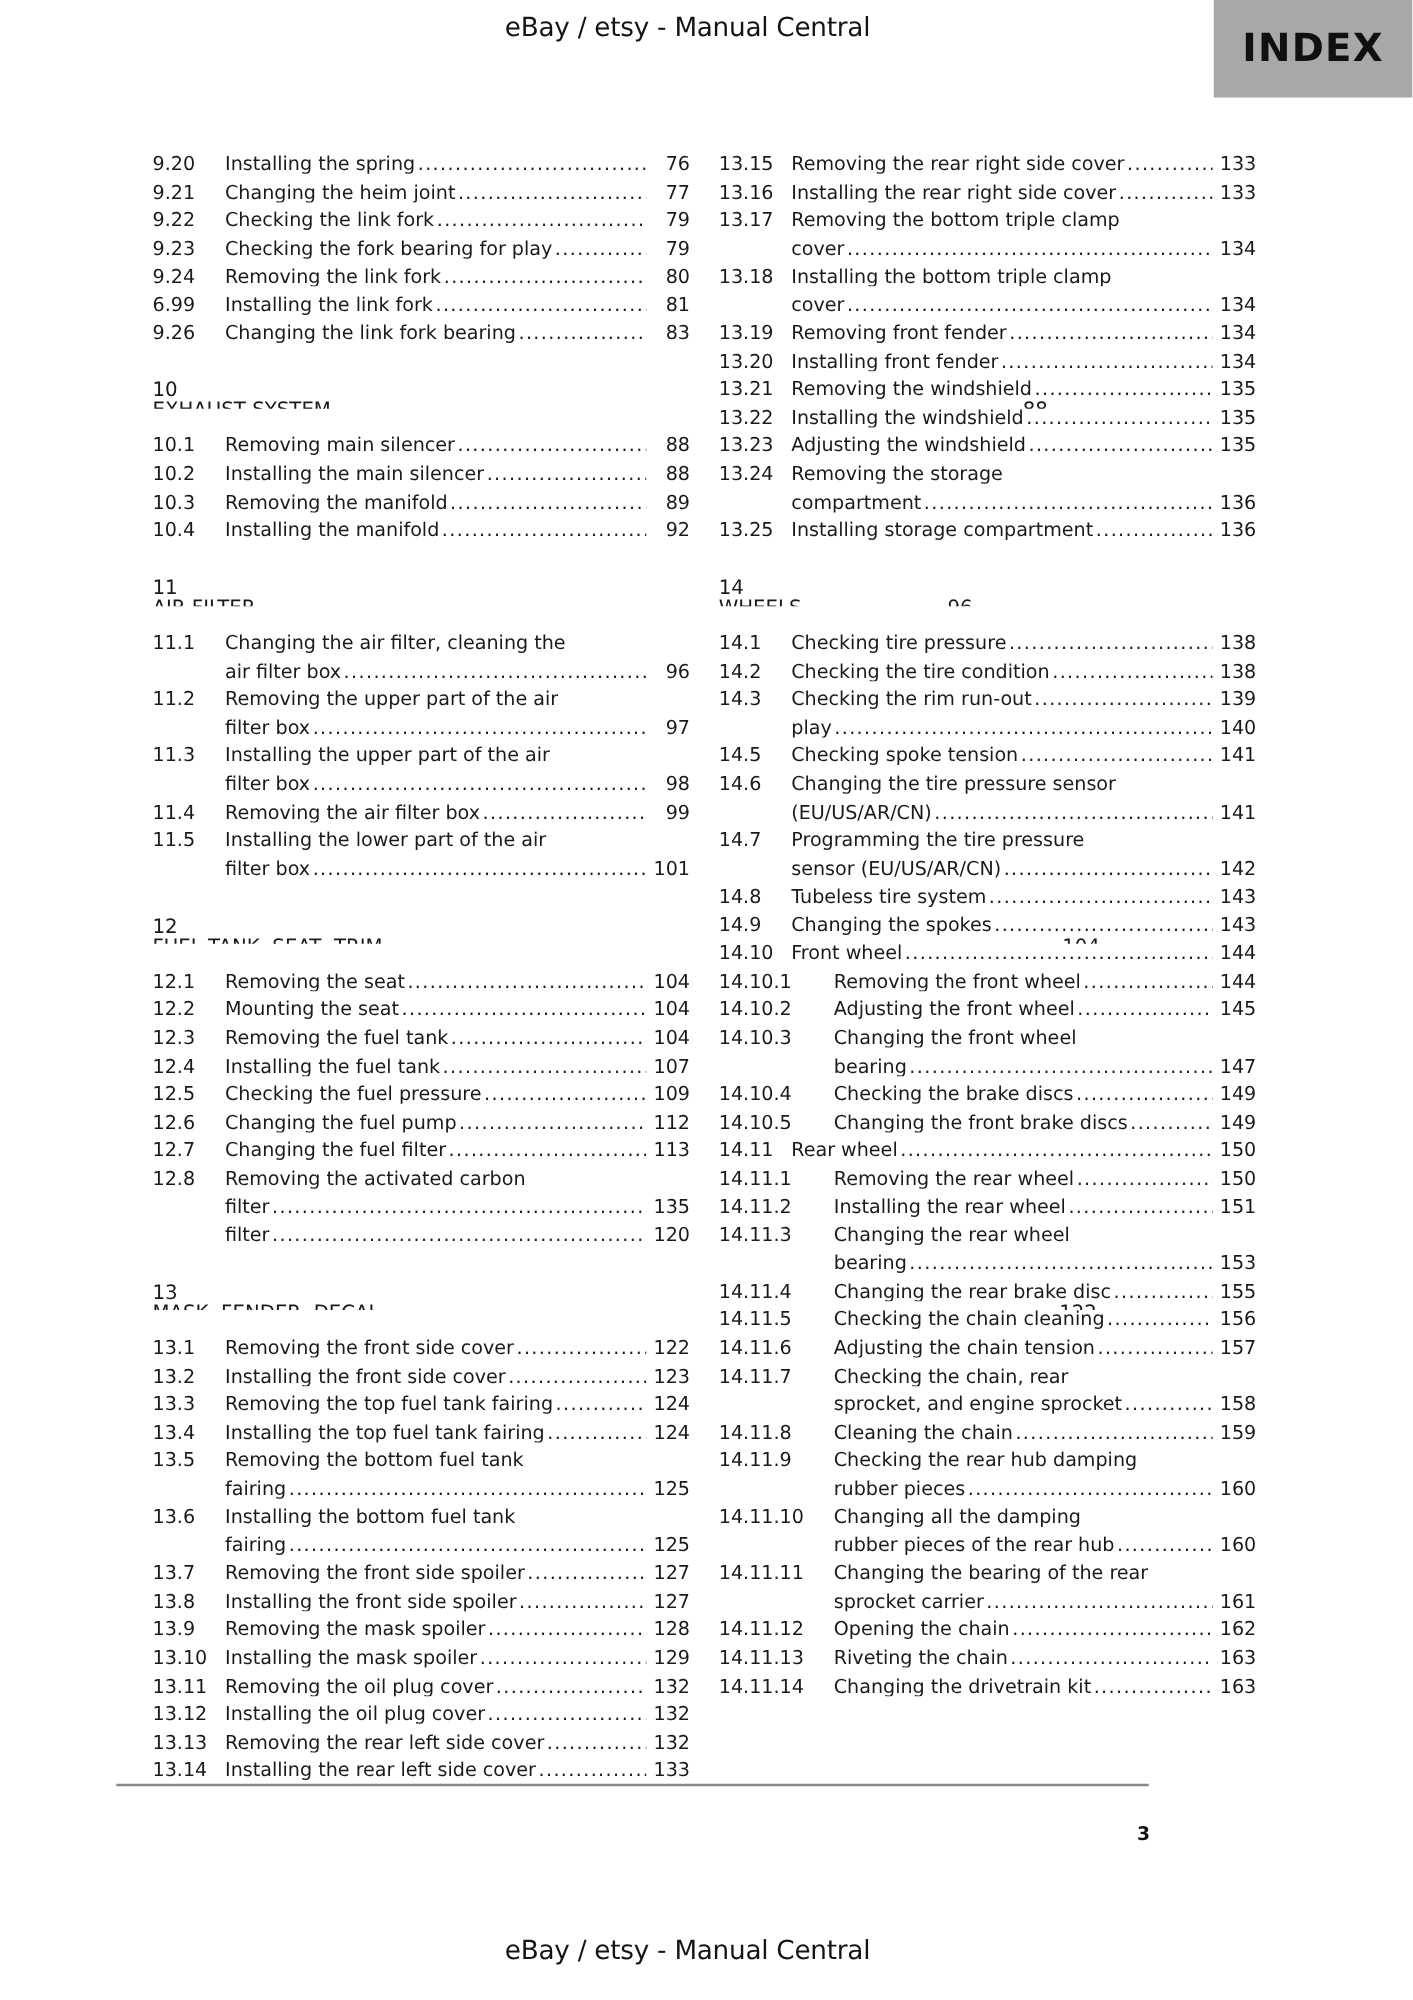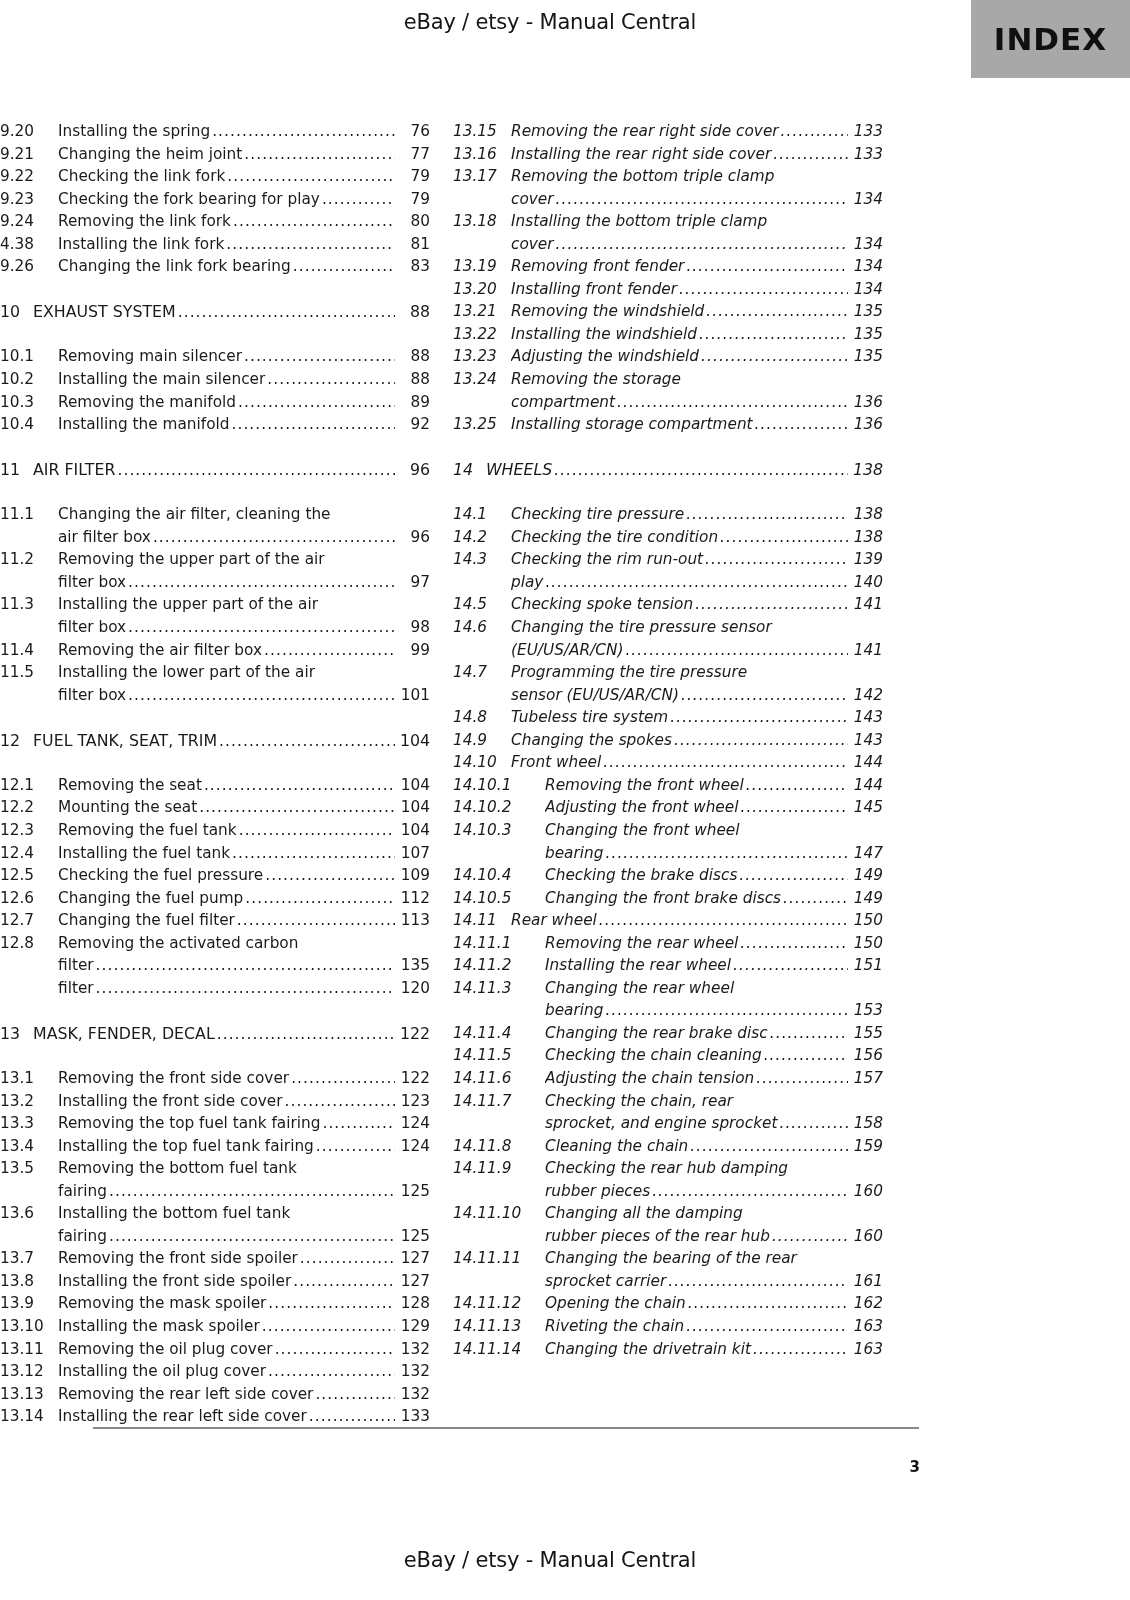--- a/index.html
+++ b/index.html
@@ -57,30 +57,30 @@
     top: 124px;
     left: 0;
     width: 1130px;
     display: flex;
   }
   .toc-col {
     width: 430px;
     font-size: 15.3px;
     line-height: 1;
   }
-  .toc-col-left  { }
-  .toc-col-right { margin-left: 23px; font-style: italic; }
+  .toc-col-left  { margin-left: 122px; }
+  .toc-col-right { margin-left: 23px; }
 
   .toc-row {
     display: flex;
     align-items: baseline;
     height: 22.55px;
     white-space: nowrap;
   }
-  .toc-row.chapter { font-size: 15.8px; }
+  .toc-row.chapter { font-size: 15.8px; flex-direction: column; }
 
   .spacer-row { height: 22.55px; }
 
   .num {
     flex: 0 0 auto;
     text-align: left;
   }
   
   .num.lvl0 { width: 33px; }
   .num.lvl1 { width: 58px; }
@@ -194,21 +194,21 @@
       </div>
       <div class="toc-row">
         <span class="num lvl1">9.24</span>
         <span class="title-wrap">
           <span class="title-txt">Removing the link fork</span>
           <span class="leader">..........................................................................................</span>
           <span class="pg">80</span>
         </span>
       </div>
       <div class="toc-row">
-        <span class="num lvl1">4.38</span>
+        <span class="num lvl1">6.99</span>
         <span class="title-wrap">
           <span class="title-txt">Installing the link fork</span>
           <span class="leader">..........................................................................................</span>
           <span class="pg">81</span>
         </span>
       </div>
       <div class="toc-row">
         <span class="num lvl1">9.26</span>
         <span class="title-wrap">
           <span class="title-txt">Changing the link fork bearing</span>

